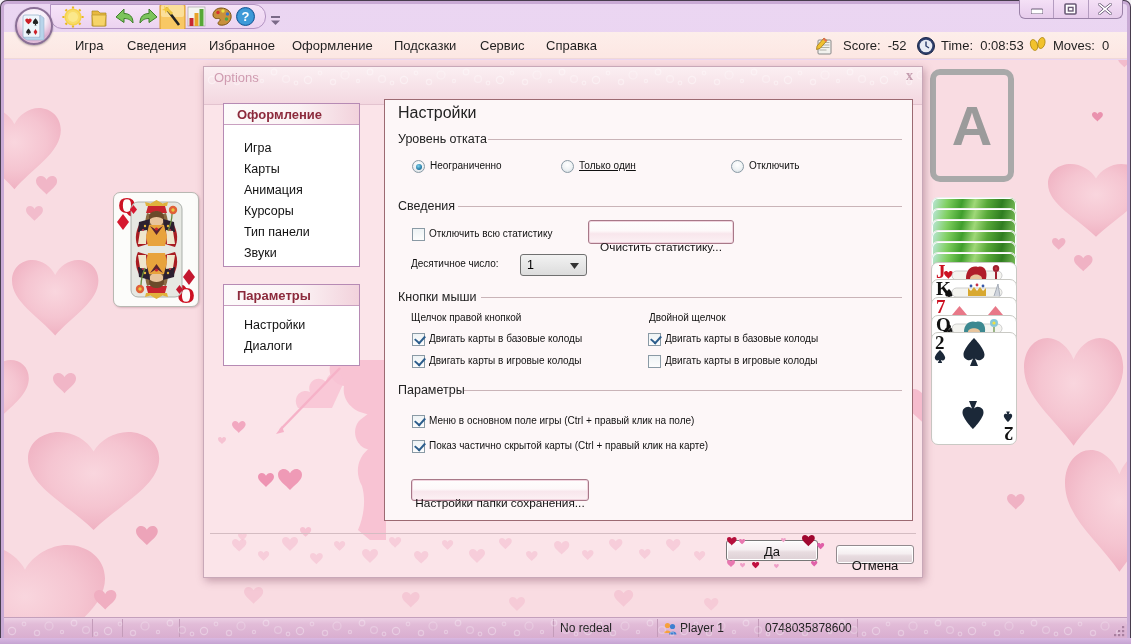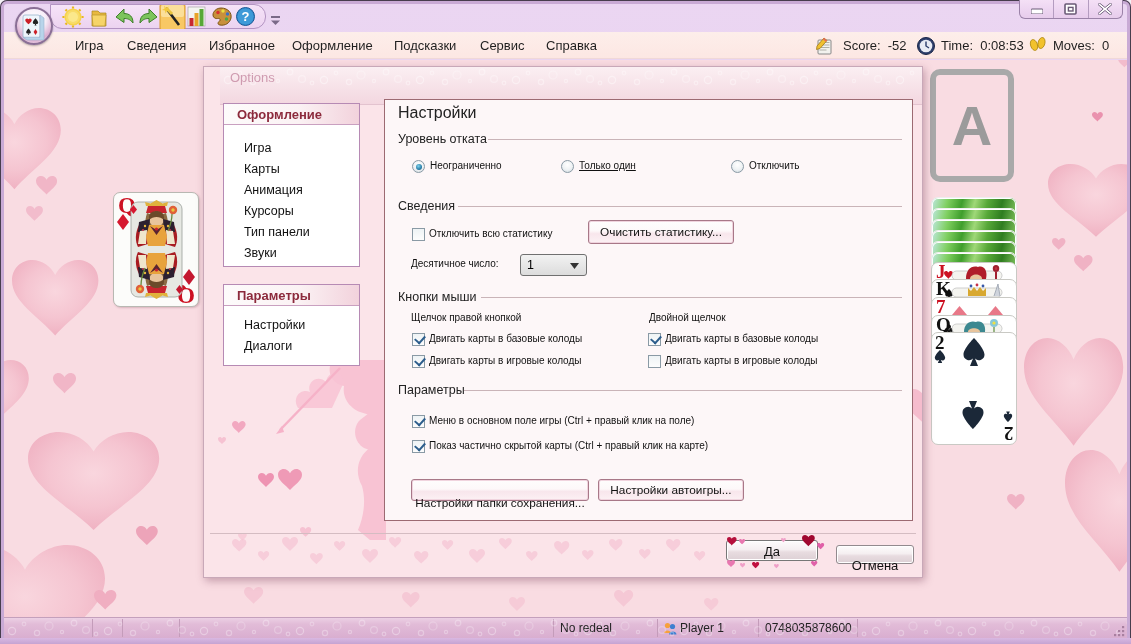--- a/index.html
+++ b/index.html
@@ -51,21 +51,21 @@
 #stack { position:absolute; left:927px; top:137px; width:86px; }
 .cback { position:absolute; left:0; width:86px; height:30px; border-radius:7px 7px 0 0;
   background:linear-gradient(105deg,#bfe8e0 0%,#7fcf60 18%,#3f9e2c 34%,#9fd878 48%,#57a838 62%,#2f7d20 78%,#8fcf68 100%);
   border:1px solid #eee; box-shadow:inset 0 0 0 1px #fff; }
 .cface { position:absolute; left:0; width:86px; background:#fff; border:1px solid #c9c9c4; border-radius:7px; }
 .rank { position:absolute; left:4px; top:0px; font-size:19px; font-weight:bold; line-height:16px; font-family:"Liberation Serif",serif; }
 .red { color:#cc1122; } .blk { color:#111; }
 
 #dlg { position:absolute; left:203px; top:66px; width:720px; height:512px; overflow:hidden;
   background:#fbe4e9; border:1px solid #c8a8b8; box-shadow:2px 3px 8px rgba(100,40,70,.35); }
-#dlg-title { position:absolute; left:16px; top:0; width:100%; height:38px;
+#dlg-title { position:absolute; left:0; top:0; width:100%; height:38px;
   background:linear-gradient(180deg,#fbeff2,#f3d7e0); border-bottom:1px solid #e3c3cf; }
 #dlg-title .dt { position:absolute; left:10px; top:3px; font-size:13px; color:#cf9bb0; }
 #dlg-title .dx { position:absolute; right:9px; top:1px; font-size:14px; color:#c49cae; font-weight:bold; font-family:"Liberation Serif",serif; }
 .sidebox { position:absolute; left:19px; width:137px; background:#fff; border:1px solid #b68ab4; }
 .sidebox .shead { height:21px; background:linear-gradient(90deg,#fdfbfb 0%,#fbf2f4 55%,#f2d2dc 100%);
   border-bottom:1px solid #c9a0c0; font-size:13px; font-weight:bold; color:#8c2a3c; padding:3px 0 0 13px; }
 .sidebox .sitem { font-size:12.5px; color:#111; padding:4px 0 4px 20px; height:21px; }
 #panel { position:absolute; left:180px; top:32px; width:529px; height:422px;
   background:#fdf7f8; border:1px solid #9c6a72; }
 .ptitle { position:absolute; left:13px; top:4px; font-size:16px; color:#222; }
@@ -446,21 +446,21 @@
       <div class="radio on" style="left:27px;top:60px;"></div>
         <div class="lbl" style="left:45px;top:60px;">Неограниченно</div>
       <div class="radio" style="left:176px;top:60px;"></div>
         <div class="lbl" style="left:194px;top:60px;text-decoration:underline;">Только один</div>
       <div class="radio" style="left:346px;top:60px;"></div>
         <div class="lbl" style="left:364px;top:60px;">Отключить</div>
       <div class="group" style="top:99px;">Сведения</div>
       <div class="gline" style="left:73px;right:10px;top:106px;"></div>
       <div class="cb" style="left:27px;top:128px;"></div>
         <div class="lbl" style="left:44px;top:128px;">Отключить всю статистику</div>
-      <div class="pinkbtn" style="left:203px;top:120px;width:146px;height:24px;padding-top:4px;">Очистить статистику...</div>
+      <div class="pinkbtn" style="left:203px;top:120px;width:146px;height:24px;padding-top:19px;">Очистить статистику...</div>
       <div class="lbl" style="left:26px;top:158px;">Десятичное число:</div>
       <div class="combo">
         <div style="position:absolute;left:6px;top:3px;">1</div>
         <svg width="9" height="6" style="position:absolute;right:7px;top:8px;">
             <path d="M0 0 L9 0 L4.5 6 Z" fill="#333"></path>
           </svg>
       </div>
       <div class="group" style="top:190px;">Кнопки мыши</div>
       <div class="gline" style="left:96px;right:10px;top:197px;"></div>
       <div class="lbl" style="left:26px;top:212px;">Щелчок правой кнопкой</div>
@@ -473,21 +473,20 @@
         <div class="lbl" style="left:44px;top:255px;">Двигать карты в игровые колоды</div>
       <div class="cb" style="left:263px;top:255px;"></div>
         <div class="lbl" style="left:280px;top:255px;">Двигать карты в игровые колоды</div>
       <div class="group" style="top:283px;">Параметры</div>
       <div class="gline" style="left:79px;right:10px;top:290px;"></div>
       <div class="cb on" style="left:27px;top:315px;"></div>
         <div class="lbl" style="left:44px;top:315px;">Меню в основном поле игры (Ctrl + правый клик на поле)</div>
       <div class="cb on" style="left:27px;top:340px;"></div>
         <div class="lbl" style="left:44px;top:340px;">Показ частично скрытой карты (Ctrl + правый клик на карте)</div>
       <div class="pinkbtn" style="left:26px;top:379px;width:178px;height:22px;padding-top:16px;">Настройки папки сохранения...</div>
-      <div class="pinkbtn" style="left:213px;top:379px;width:146px;height:22px;padding-top:3px;">Настройки автоигры...</div>
     </div>
 
     <div style="position:absolute;left:6px;right:6px;top:466px;border-top:1px solid #d4bcc2;"></div>
     <svg width="700" height="46" viewBox="0 0 700 46" style="position:absolute;left:10px;top:464px;">
       <g fill="#f6c6d5" opacity="0.75">
         <use href="#hrt" style="transform:translate(18px,8px) scale(0.45)"></use>
         <use href="#hrt" style="transform:translate(44px,20px) scale(0.35)"></use>
         <use href="#hrt" style="transform:translate(68px,6px) scale(0.5)"></use>
         <use href="#hrt" style="transform:translate(96px,22px) scale(0.4)"></use>
         <use href="#hrt" style="transform:translate(120px,10px) scale(0.35)"></use>

